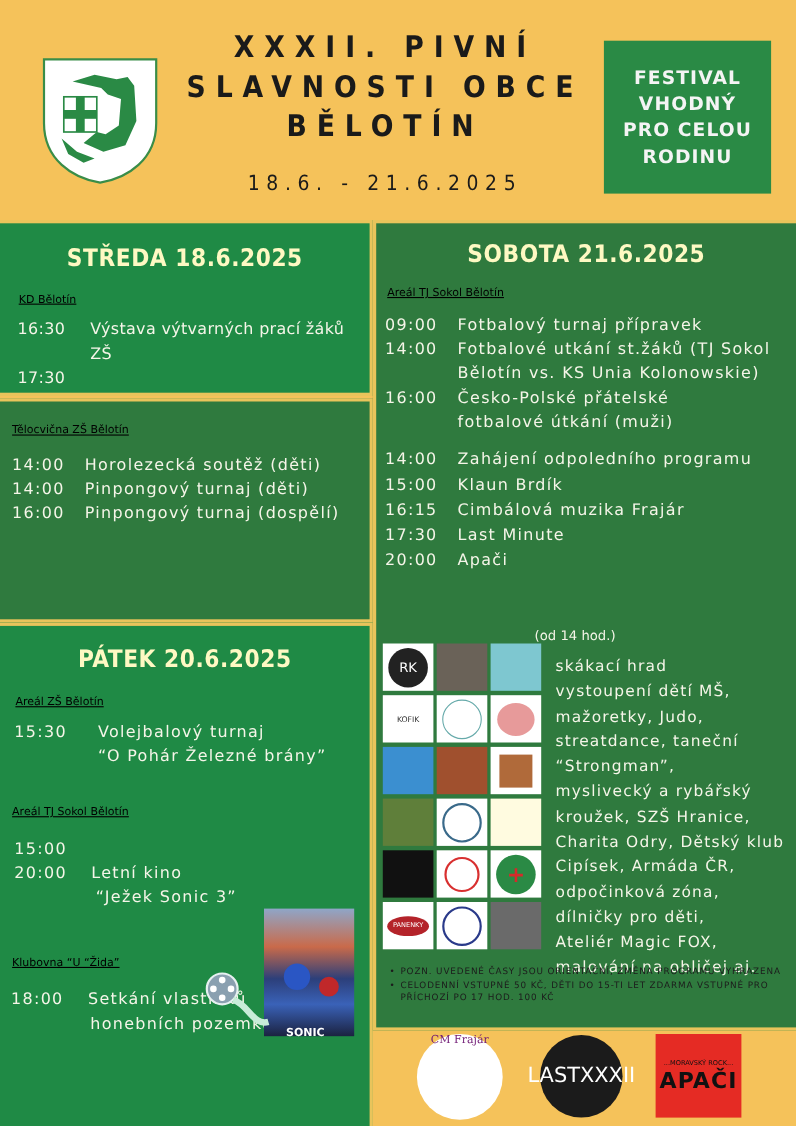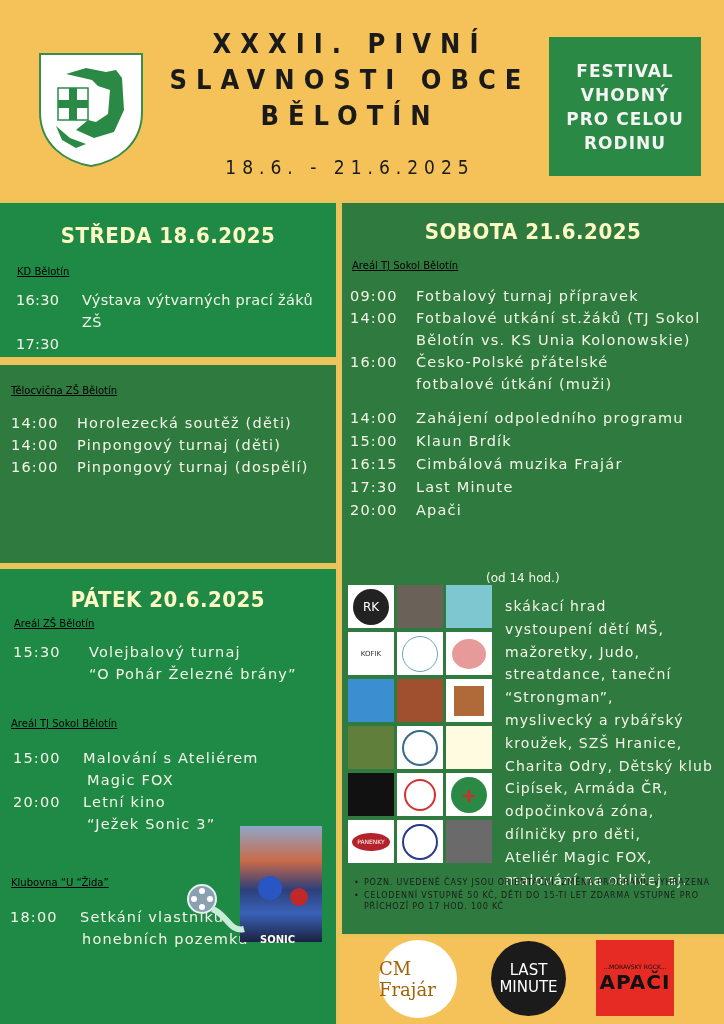--- a/index.html
+++ b/index.html
@@ -79,32 +79,31 @@
       </div>
     <div class="row">
         <span class="time">16:00</span>
         <span class="txt">Pinpongový turnaj (dospělí)</span>
       </div>
   </div>
 </div>
 
 <div class="panel" style="left:-3px; top:566px; width:342px; height:462px;">
   <div class="day-title" style="margin-top:18px;">PÁTEK 20.6.2025</div>
-  <div style="padding-left:14px; "><span class="venue">Areál ZŠ Bělotín</span></div>
+  <div style="padding-left:14px; margin-top:14px;"><span class="venue">Areál ZŠ Bělotín</span></div>
   <div style="padding-left:13px; margin-top:10px;">
     <div class="row">
         <span class="time" style="width:76px;">15:30</span>
         <span class="txt"><span>Volejbalový turnaj</span><br><span>“O Pohár Železné brány”</span></span>
       </div>
   </div>
   <div style="padding-left:11px; margin-top:27px;"><span class="venue">Areál TJ Sokol Bělotín</span></div>
   <div style="padding-left:13px; margin-top:16px;">
     <div class="row">
         <span class="time" style="width:70px;">15:00</span>
-        <span class="txt"><span>Malování s Ateliérem</span><br><span style="padding-left:4px;">Magic FOX</span></span>
       </div>
     <div class="row">
         <span class="time" style="width:70px;">20:00</span>
         <span class="txt"><span>Letní kino</span><br><span style="padding-left:4px;">“Ježek Sonic 3”</span></span>
       </div>
   </div>
   <div style="padding-left:11px; margin-top:36px;"><span class="venue">Klubovna “U “Žida”</span></div>
   <div style="padding-left:10px; margin-top:16px;">
     <div class="row">
         <span class="time" style="width:70px;">18:00</span>
@@ -223,23 +222,23 @@
     <div>Ateliér Magic FOX,</div>
     <div>malování na obličej aj.</div>
   </div>
 
   <ul class="notes" style="left:10px; top:674px; width:370px;">
     <li>POZN. UVEDENÉ ČASY JSOU ORIENTAČNÍ, ZMĚNA PROGRAMU VYHRAZENA</li>
     <li>CELODENNÍ VSTUPNÉ 50 KČ, DĚTI DO 15-TI LET ZDARMA VSTUPNÉ PRO PŘÍCHOZÍ PO 17 HOD. 100 KČ</li>
   </ul>
 </div>
 
-<div class="band" style="left:379px; top:940px; width:78px; height:78px; border-radius:50%; background:#fff; display:flex; align-items:center; justify-content:center; color:#a16207; font-family:'DejaVu Serif',serif; font-size:18px;">
+<div class="band" style="left:379px; top:940px; width:78px; height:78px; border-radius:50%; background:#fff; display:flex; justify-content:center; color:#701a75; font-family:'DejaVu Serif',serif; font-size:10px;">
   <span>CM Frajár</span>
 </div>
-<div class="band" style="left:491px; top:941px; width:75px; height:75px; border-radius:50%; background:#1b1b1b; display:flex; flex-direction:column; align-items:center; justify-content:center; color:#fff; font-size:15px; line-height:17px;">
+<div class="band" style="left:491px; top:941px; width:75px; height:75px; border-radius:50%; background:#1b1b1b; display:flex; flex-direction:row; align-items:center; justify-content:center; color:#fff; font-size:19px; line-height:17px;">
   <span>LAST</span>
-  <span>MINUTE</span>
+  <span>XXXII</span>
 </div>
 <div class="band" style="left:596px; top:940px; width:78px; height:76px; background:#e52b24; display:flex; flex-direction:column; align-items:center; justify-content:center;">
   <span style="font-size:6px; color:#111;">...MORAVSKÝ ROCK...</span>
   <span style="font-size:20px; font-weight:bold; color:#111; letter-spacing:1px;">APAČI</span>
 </div>
 
 </body></html>

